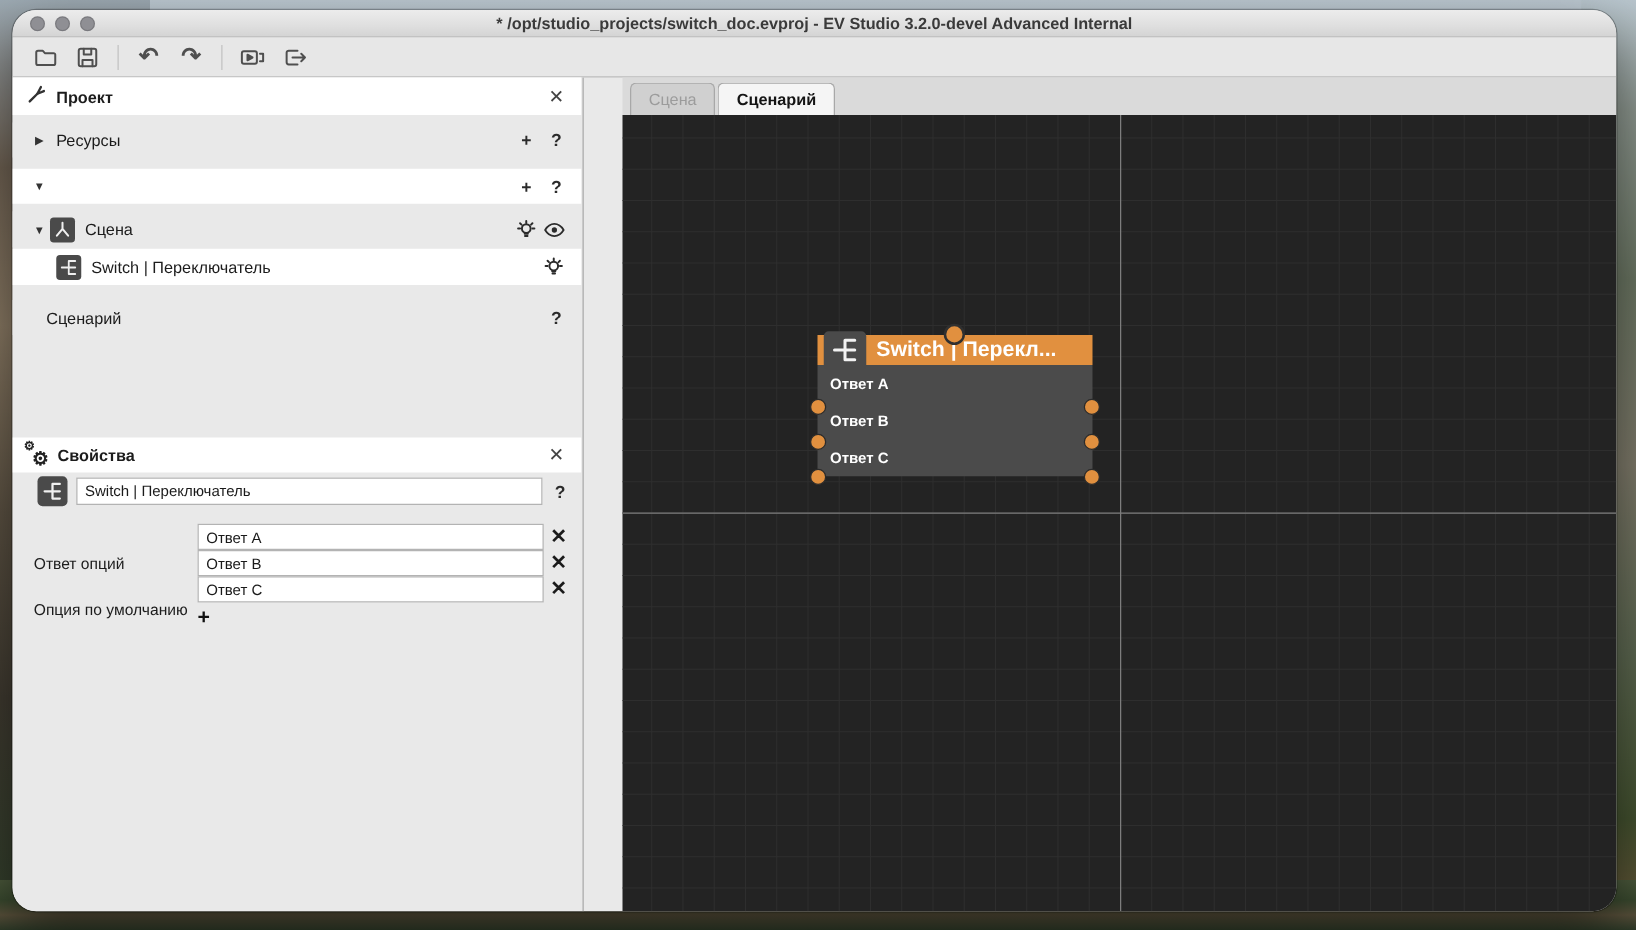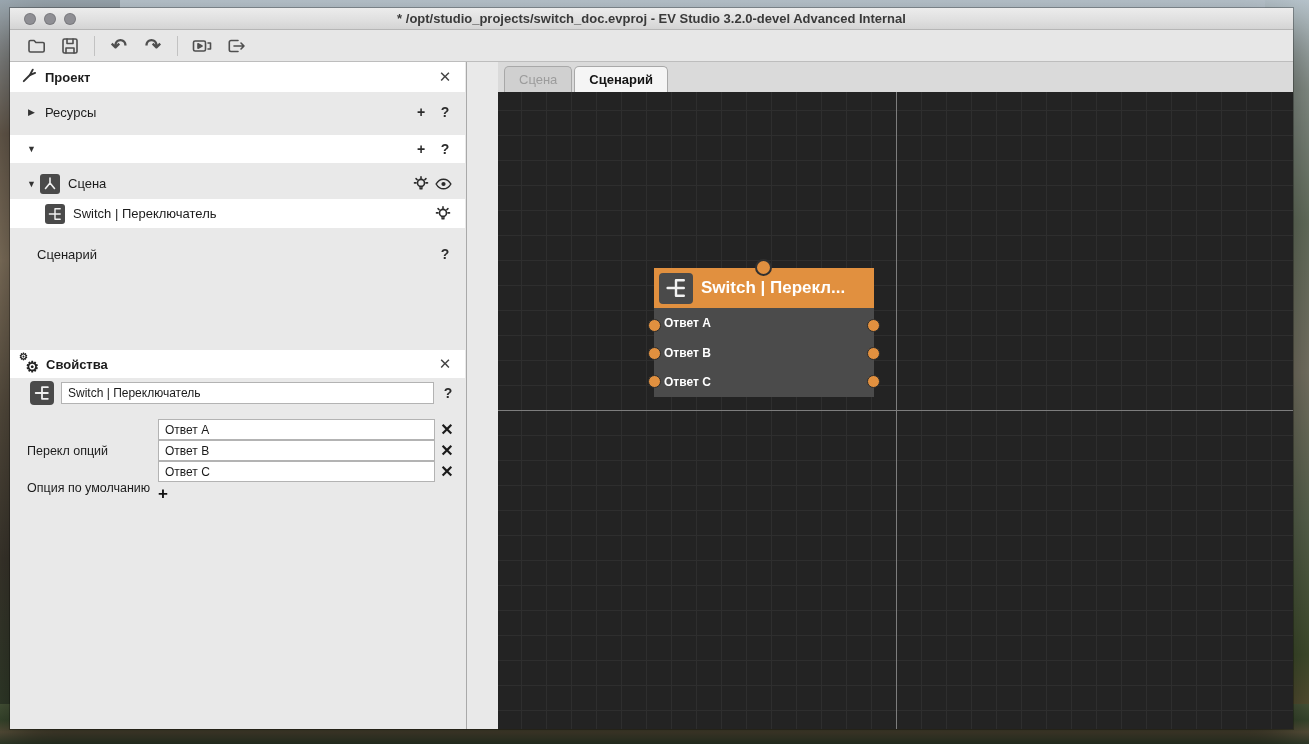--- a/index.html
+++ b/index.html
@@ -20,21 +20,21 @@
     background:linear-gradient(180deg,#bdc9d2 0%,#b3c1c9 10%,#98a5a4 35%,#7c8878 60%,#5d6b52 80%,#3d4a33 100%);}
   .bg-left{position:absolute;left:0;top:0;width:120px;height:100%;
     background:linear-gradient(180deg,#9daab3 0%,#6e6152 18%,#8a7a64 35%,#5c5243 55%,#3f3a30 75%,#31402b 100%);}
   .bg-right{position:absolute;right:0;top:0;width:44px;height:100%;
     background:linear-gradient(180deg,#b9c6ce 0%,#8d978f 12%,#6b7663 30%,#7e7a6a 50%,#5d6851 70%,#43512f 88%,#6b5638 100%);}
   .bg-bottom{position:absolute;left:0;bottom:0;width:100%;height:40px;
     background:linear-gradient(180deg,#4c5a3c 0%,#3a4a2f 40%,#58503a 70%,#2e3a28 100%);}
 
   
   .window{position:absolute;left:10px;top:8px;width:1283px;height:721px;
-    border-radius:0;overflow:hidden;background:var(--panel-bg);
+    border-radius:19px;overflow:hidden;background:var(--panel-bg);
     box-shadow:0 18px 45px rgba(0,0,0,.5),0 0 0 1px rgba(0,0,0,.28);}
 
   .titlebar{position:absolute;left:0;top:0;right:0;height:22px;
     background:linear-gradient(180deg,#ECECEC 0%,#DFDFDF 60%,#D4D4D4 100%);
     border-bottom:1px solid #b6b6b6;display:flex;align-items:center;}
   .traffic{display:flex;gap:8px;padding-left:14px;position:absolute;left:0;top:0;height:22px;align-items:center;}
   .light{width:12px;height:12px;border-radius:50%;background:#8f8f94;box-shadow:inset 0 0 0 1px rgba(0,0,0,.15);}
   .win-title{width:100%;text-align:center;font-size:13px;font-weight:bold;color:#3a3a3a;
     white-space:nowrap;overflow:hidden;}
 
@@ -104,21 +104,21 @@
   .tab-active{background:#f5f5f5;color:#141414;font-weight:bold;margin-left:2px;}
   .canvas{position:absolute;left:0;top:30px;right:0;bottom:0;background-color:var(--canvas-bg);
     background-image:linear-gradient(to right,var(--grid-line) 1px,transparent 1px),
                      linear-gradient(to bottom,var(--grid-line) 1px,transparent 1px);
     background-size:25px 25px;background-position:23px 18px;overflow:hidden;}
   .axis-v{position:absolute;top:0;bottom:0;left:398px;width:1px;background:var(--axis-line);}
   .axis-h{position:absolute;left:0;right:0;top:318px;height:1px;background:var(--axis-line);}
 
   
   .node{position:absolute;left:156px;top:176px;width:220px;cursor:grab;}
-  .node-header{height:40px;background:var(--accent-orange);display:flex;align-items:center;
+  .node-header{height:24px;background:var(--accent-orange);display:flex;align-items:center;
     padding:0 8px 0 5px;gap:8px;}
   .node-icon{width:34px;height:31px;border-radius:4px;background:#4a4a4a;flex:none;
     display:flex;align-items:center;justify-content:center;}
   .node-icon svg{stroke:#f2f2f2;fill:none;stroke-width:2;stroke-linecap:round;}
   .node-title{color:#fff;font-size:17px;font-weight:bold;white-space:nowrap;overflow:hidden;}
   .node-body{height:89px;background:var(--node-body);display:flex;flex-direction:column;}
   .port-row{flex:1;display:flex;align-items:center;padding-left:10px;color:#fff;
     font-size:12px;font-weight:bold;}
   .port{position:absolute;border-radius:50%;background:var(--accent-orange);cursor:crosshair;}
   .port-top{width:17px;height:17px;left:101px;top:-9px;border:2.5px solid #303030;}
@@ -275,21 +275,21 @@
         <span class="prop-icon">
           <svg width="18" height="18" viewBox="0 0 20 20">
             <path d="M3,10 H10 M10,3.5 V16.5 M10,3.5 H16.5 M10,10 H16.5 M10,16.5 H16.5"></path>
           </svg>
         </span>
         <input class="text" type="text" value="Switch | Переключатель" style="">
         <button class="help">?</button>
       </div>
 
       <div class="field" style="top:357px;align-items:center;">
-        <span class="field-label">Перекл опций</span>
+        <span class="field-label">Ответ опций</span>
         <div class="field-body">
           <div class="opt-row">
             <input class="text" type="text" value="Ответ A" style="">
             <button class="del-btn">✕</button>
           </div>
           <div class="opt-row">
             <input class="text" type="text" value="Ответ B" style="">
             <button class="del-btn">✕</button>
           </div>
           <div class="opt-row">

